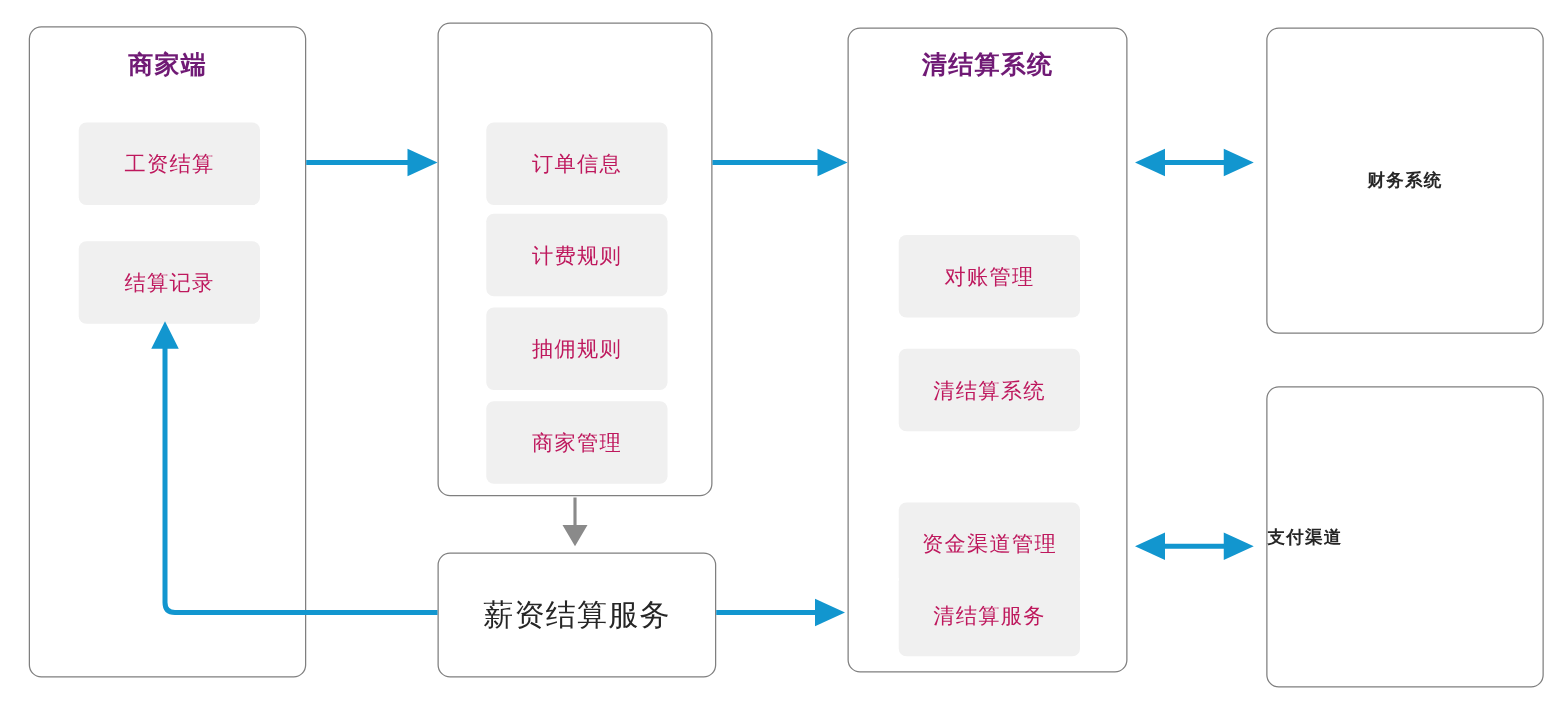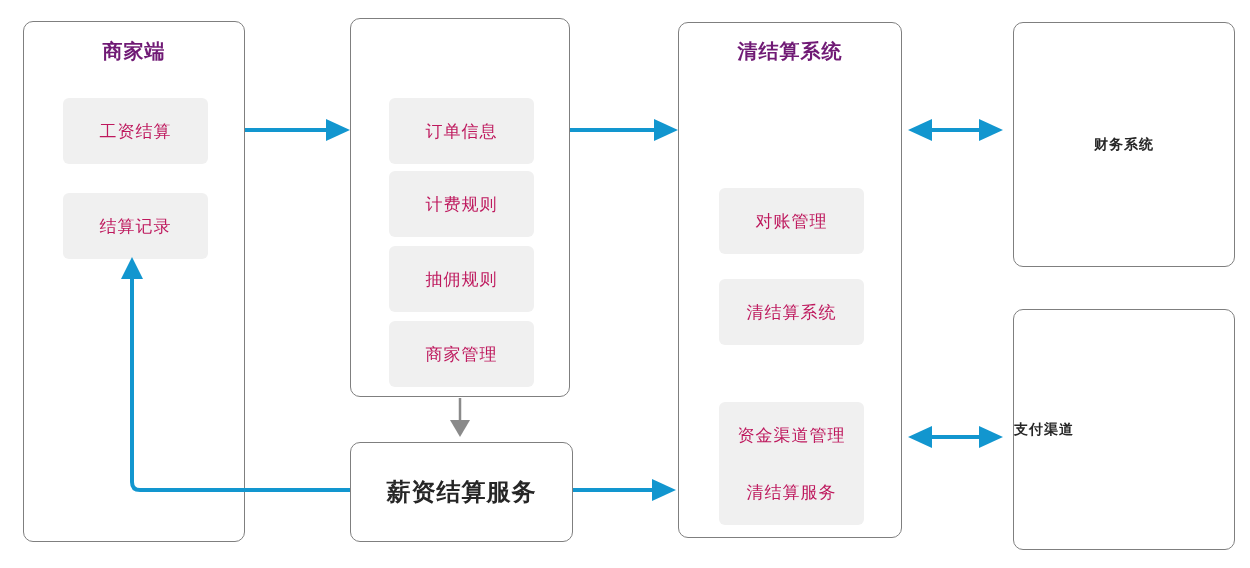--- a/index.html
+++ b/index.html
@@ -27,21 +27,21 @@
     letter-spacing: 1px;
   }
   .merchant-box  { left: 23px;  top: 21px;  width: 222px; height: 521px; }
   .merchant-box .box-title { padding-top: 16px; }
   .business-box  { left: 350px; top: 18px;  width: 220px; height: 379px; }
   .business-box .box-title { padding-top: 19px; }
   .clearing-box  { left: 678px; top: 22px;  width: 224px; height: 516px; }
   .clearing-box .box-title { padding-top: 15px; }
   .payroll-box   { left: 350px; top: 442px; width: 223px; height: 100px;
                    display: flex; align-items: center; justify-content: center; }
-  .payroll-box .big-title { font-size: 24px; font-weight: bold; color: #262626; letter-spacing: 1px; }
+  .payroll-box .big-title { font-size: 24px; font-weight: normal; color: #262626; letter-spacing: 1px; }
   .finance-box   { left: 1013px; top: 22px;  width: 222px; height: 245px;
                    display: flex; align-items: center; justify-content: center; }
   .payment-box   { left: 1013px; top: 309px; width: 222px; height: 241px;
                    display: flex; align-items: center; justify-content: flex-start; }
   .side-title { font-size: 14px; font-weight: bold; color: #262626; letter-spacing: 1px; }
   .sub-item {
     position: absolute;
     width: 145px;
     height: 66px;
     background: #f0f0f0;

